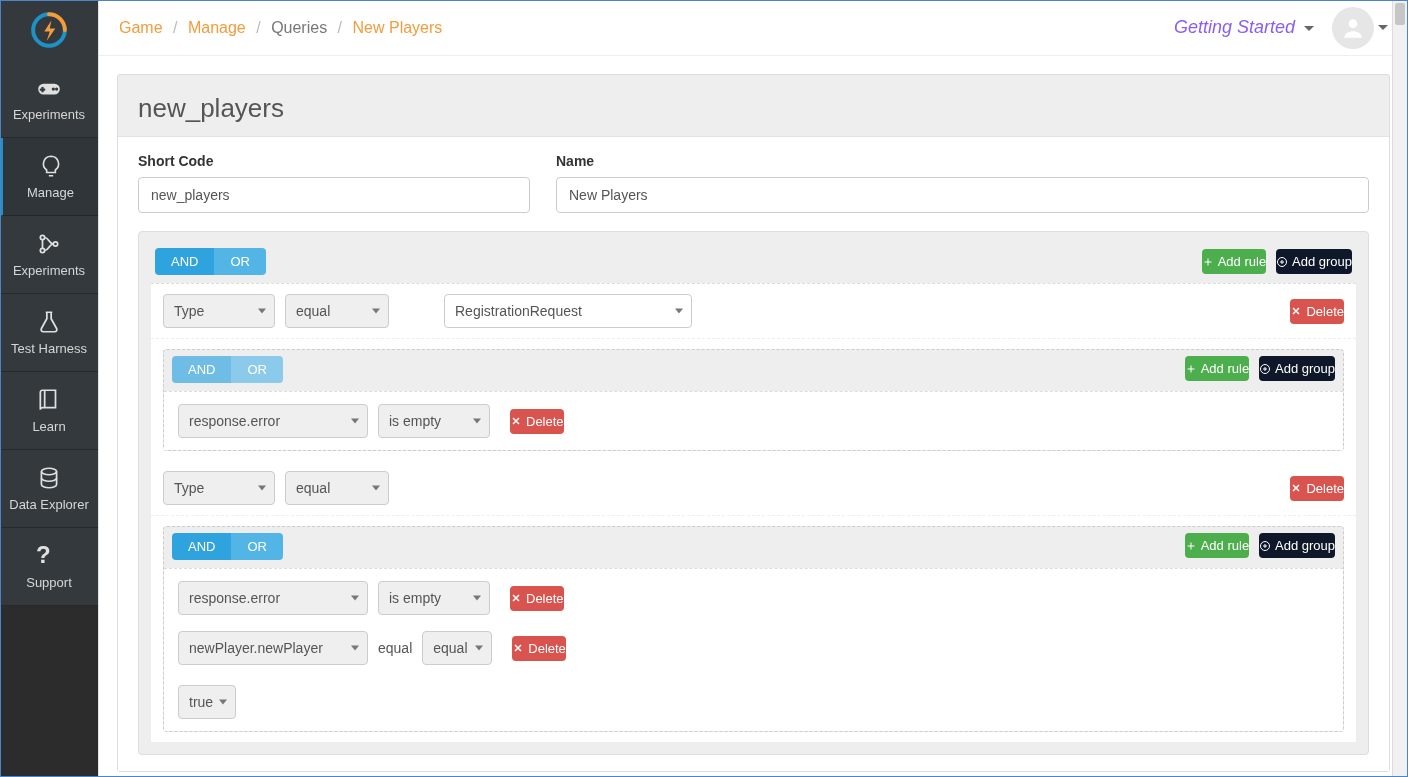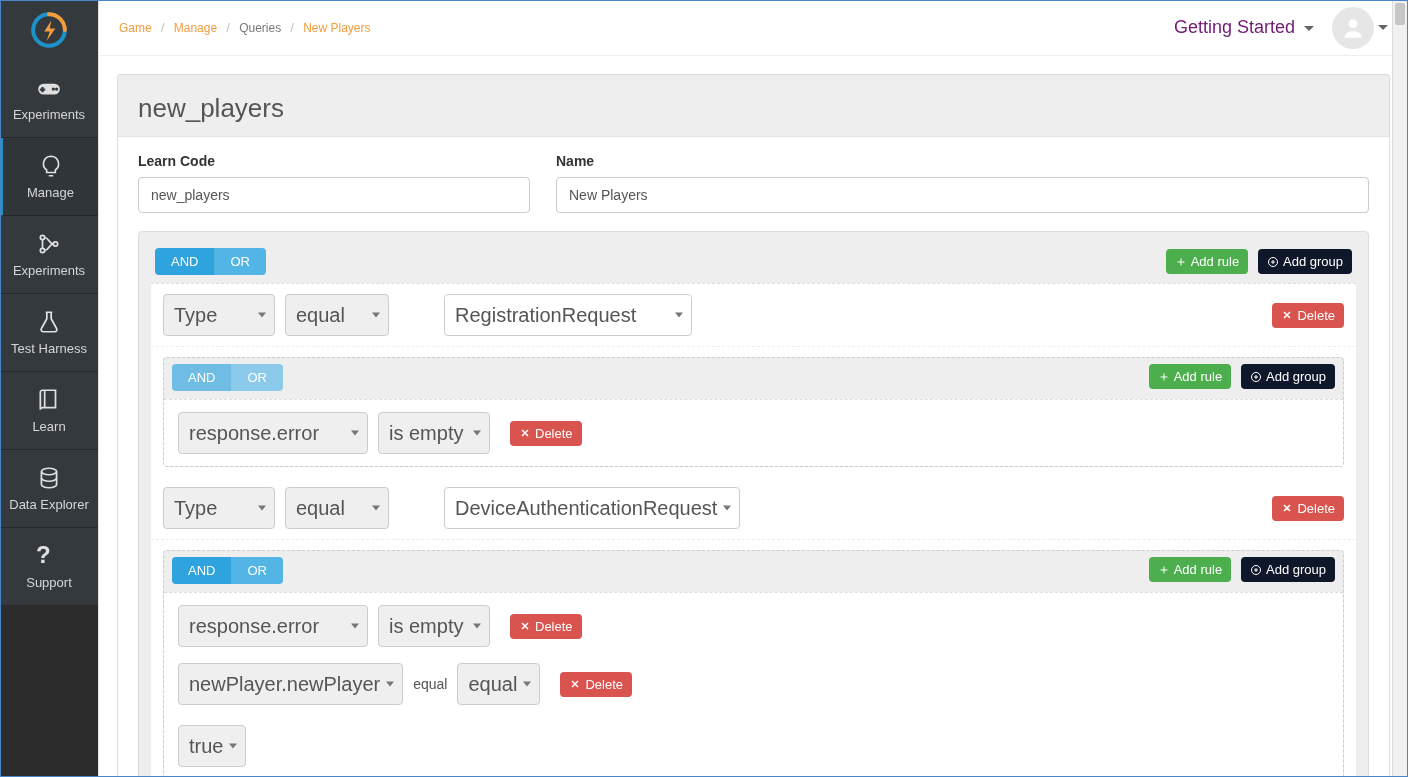--- a/index.html
+++ b/index.html
@@ -39,25 +39,25 @@
   }
   .nav-item.active { background:#2f3539; border-left:3px solid #1d92c9; }
   .nav-item svg, .nav-item .ico { width:26px; height:26px; color:#e6e6e6; }
   .nav-item .ico { font-size:24px; line-height:1; }
   
   .main { flex:1; background:#fff; border-left:1px solid #e2e2e2;}
   .topbar {
     height:56px; display:flex; align-items:center; justify-content:space-between;
     padding:0 20px; border-bottom:1px solid #eee;
   }
-  .breadcrumb { font-size:12px; color:#777; }
+  .breadcrumb { font-size:16px; color:#777; }
   .breadcrumb .bc-link { color:#f39c3c; cursor:pointer; }
   .breadcrumb .sep { color:#bbb; margin:0 6px; }
   .top-right { display:flex; align-items:center; gap:18px; }
-  .gs { font-size:18px; color:#701a75; cursor:pointer; }
+  .gs { font-size:18px; color:#8b5cf6; cursor:pointer;font-style:italic; }
   .caret-down { display:inline-block; margin-left:4px; border-top:5px solid #666;border-left:5px solid transparent;border-right:5px solid transparent; vertical-align:middle;}
   .avatar-wrap { display:flex; align-items:center; cursor:pointer;}
   .avatar { width:42px;height:42px;border-radius:50%;background:#e6e6e6;display:flex;align-items:center;justify-content:center;}
   .avatar svg{width:26px;height:26px;color:#fff;}
 
   .content { padding:18px; background:#fff;}
   .panel {
     border:1px solid #ddd;
     background:#eee;
     border-radius:3px;
@@ -69,23 +69,23 @@
   .panel-body { background:#fff; padding:16px 20px; border-top:1px solid #e3e3e3;}
   .row2 { display:flex; gap:26px; }
   .field { flex:1; display:flex; flex-direction:column; gap:8px;}
   .field.short { flex:0 0 392px; }
   .field label { font-size:14px; color:#333; font-weight:600;}
   .input {
     height:36px; padding:0 12px; border:1px solid #ccc; border-radius:4px;
     font-size:14px; color:#555; background:#fff;
   }
   .select {
-    height:42px; border:1px solid #ccc; border-radius:4px; background:#efefef;
+    height:34px; border:1px solid #ccc; border-radius:4px; background:#efefef;
     display:flex; align-items:center; padding:0 22px 0 10px; position:relative;
-    font-size:20px; color:#555; cursor:pointer;
+    font-size:14px; color:#555; cursor:pointer;
   }
   .select::after{
     content:""; position:absolute; right:8px; top:50%; transform:translateY(-50%);
     border-top:5px solid #777;border-left:4px solid transparent;border-right:4px solid transparent;
   }
   .select.wide { min-width:248px; background:#fff;margin-left:45px;}
   .select.med { min-width:104px;}
   .select.mid { min-width:112px;}
   .select.sm { min-width:56px;}
   .select.smw { min-width:190px;}
@@ -99,21 +99,21 @@
   }
   .btn-group { display:flex; }
   .seg {
     padding:6px 16px; font-size:13px; color:#fff; border:0; cursor:pointer;
   }
   .seg.and { background:#2fa3dd; border-radius:4px 0 0 4px;}
   .seg.or  { background:#53b5e6; border-radius:0 4px 4px 0;}
   .seg-light .seg.and { background:#6fbde5; }
   .seg-light .seg.or  { background:#8bcaea; }
   .btn {
-    padding:5px 9px; font-size:13px; color:#fff; border-radius:4px; cursor:pointer;
+    padding:5px 0; font-size:13px; color:#fff; border-radius:4px; cursor:pointer;
     display:inline-flex; align-items:center; gap:4px; border:0;
   }
   .btn-green { background:#4cae4c; }
   .btn-green2 { background:#0f172a; margin-left:6px;}
   .btn-red { background:#d9534f; }
   .ico-sm { width:12px;height:12px; }
   .rules { background:#fff; border-top:1px dashed #ddd; }
   .rule-row {
     display:flex; align-items:center; gap:10px; padding:10px 12px; border-bottom:1px dashed #eee;
   }
@@ -224,21 +224,21 @@
         </div>
       </div>
     </div>
 
     <div class="content">
       <div class="panel">
         <div class="panel-title">new_players</div>
         <div class="panel-body">
           <div class="row2">
             <div class="field short">
-              <label>Learn Code</label>
+              <label>Short Code</label>
               <input class="input" value="new_players" style="">
             </div>
             <div class="field">
               <label>Name</label>
               <input class="input" value="New Players" style="">
             </div>
           </div>
 
           <div class="builder">
             <div class="group-header">
@@ -313,21 +313,20 @@
                           <span>Delete</span>
                         </button>
                     </div>
                   </div>
                 </div>
               </div>
 
               <div class="rule-row">
                 <div class="select mid">Type</div>
                 <div class="select med">equal</div>
-                <div class="select wide">DeviceAuthenticationRequest</div>
                 <div class="spacer"></div>
                 <button class="btn btn-red">
                     <svg class="ico-sm" viewBox="0 0 24 24">
                       <path d="M6 6l12 12M18 6L6 18" stroke="#fff" stroke-width="3"></path>
                     </svg>
                     <span>Delete</span>
                   </button>
               </div>
 
               <div class="subgroup-wrap">

